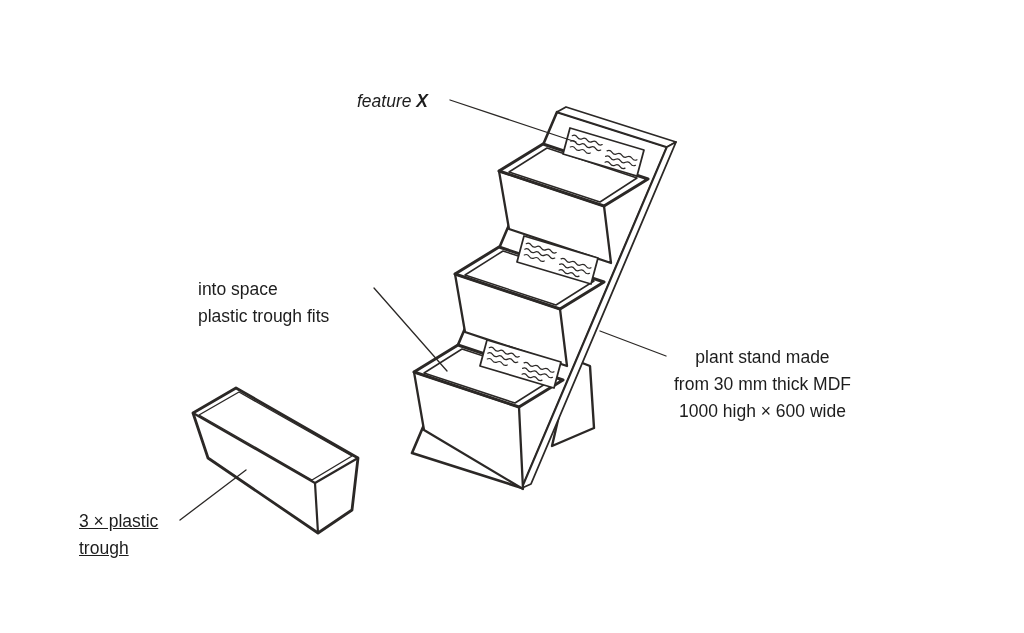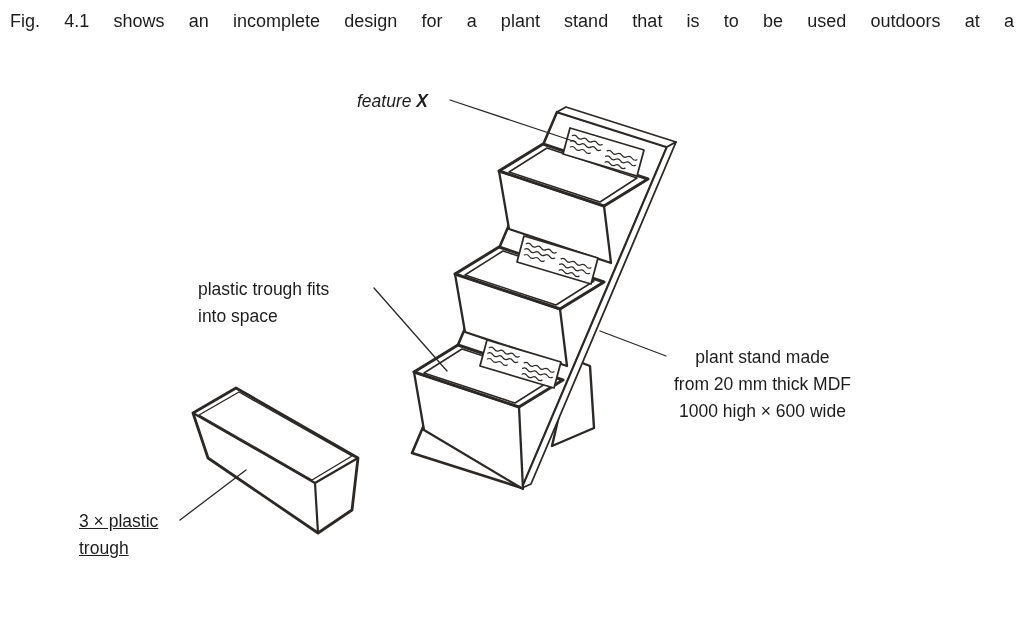--- a/index.html
+++ b/index.html
@@ -10,21 +10,20 @@
   .jfull{text-align:justify;text-align-last:justify;}
   .lbl{position:absolute;font-size:17.5px;line-height:27px;white-space:nowrap;}
   .bold{font-weight:bold;}
   .caption{position:absolute;left:449px;top:636px;font-size:17.5px;font-weight:bold;white-space:nowrap;}
   .squiggle{fill:none;stroke-width:1.1;}
 </style>
 </head>
 <body>
 
 <div class="intro">
-  <div class="jfull">Fig. 4.1 shows an incomplete design for a plant stand that is to be used outdoors at a</div>
 </div>
 
 <svg id="figure-svg" width="1024" height="633" viewBox="0 0 1024 633">
   <g fill="none" stroke="#2b2826" stroke-linejoin="round" stroke-linecap="round">
 
     <polygon points="572,359 590,366 594,428 552,446" fill="#ffffff" stroke-width="2.4"></polygon>
 
     <g>
       <polygon points="557,112 667,147 522,488 412,453" fill="#ffffff" stroke-width="2.6"></polygon>
       <polygon points="557,112 566,107 676,142 667,147" fill="#ffffff" stroke-width="1.8"></polygon>
@@ -93,27 +92,27 @@
     <path d="M450 100 L576 142" stroke-width="1.3"></path>
     <path d="M374 288 L447 371" stroke-width="1.3"></path>
     <path d="M600 331 L666 356" stroke-width="1.3"></path>
     <path d="M180 520 L246 470" stroke-width="1.3"></path>
   </g>
 </svg>
 
 <div class="lbl" style="left:357px;top:88px;font-style:italic;"><span>feature </span><span class="bold">X</span></div>
 
 <div class="lbl" style="left:198px;top:276px;">
+  <div>into space</div>
   <div>plastic trough fits</div>
-  <div>into space</div>
 </div>
 
 <div class="lbl" style="left:674px;top:344px;text-align:center;">
   <div>plant stand made</div>
-  <div>from 20 mm thick MDF</div>
+  <div>from 30 mm thick MDF</div>
   <div>1000 high × 600 wide</div>
 </div>
 
 <div class="lbl" style="left:79px;top:508px;text-decoration:underline;">
   <div>3 × plastic</div>
   <div>trough</div>
 </div>
 
 <div class="caption">Fig. 4.1</div>
 

